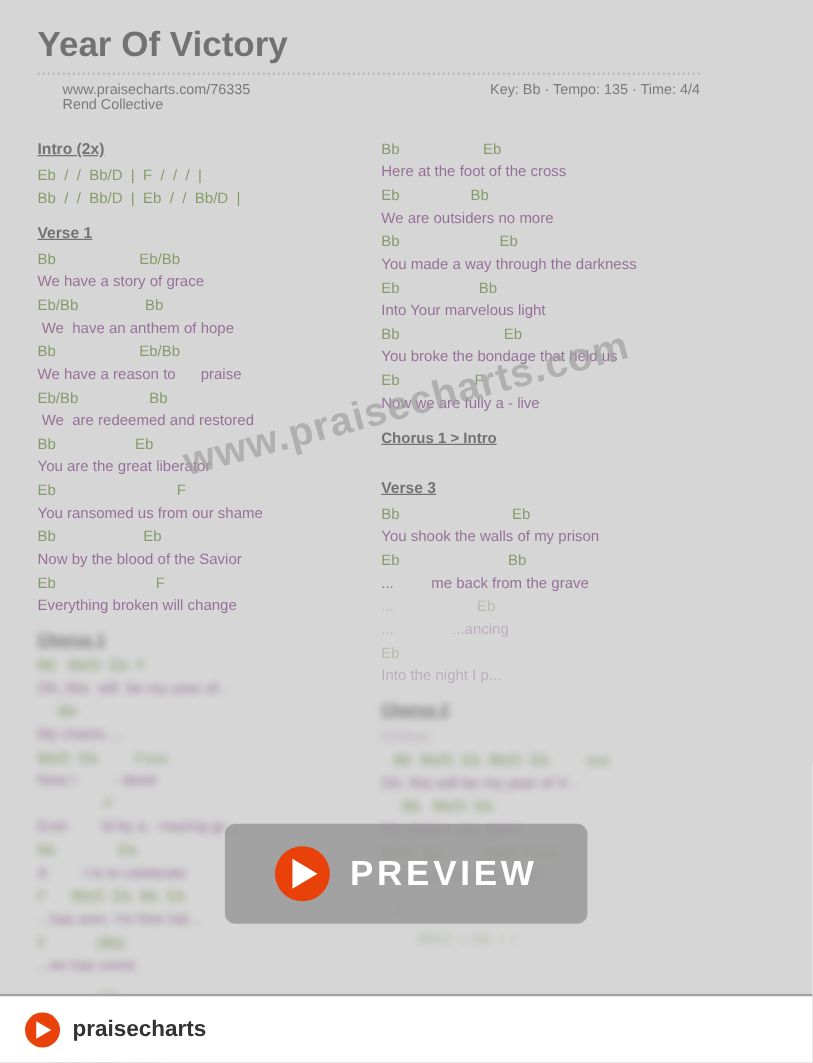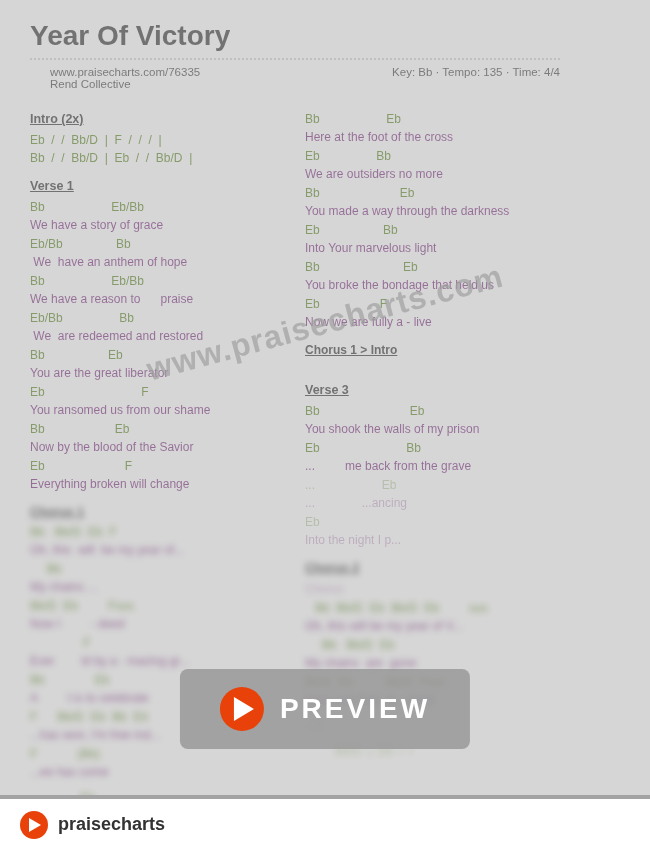--- a/index.html
+++ b/index.html
@@ -94,21 +94,21 @@
       transform: rotate(-15deg);
       position: absolute;
       top: 38%;
       left: 50%;
       transform: translateX(-50%) translateY(-50%) rotate(-15deg);
       white-space: nowrap;
       letter-spacing: 1px;
     }
     .preview-box {
       position: absolute;
-      bottom: 101px;
+      bottom: 111px;
       left: 50%;
       transform: translateX(-50%);
       background: rgba(150,150,150,0.82);
       border-radius: 8px;
       padding: 18px 40px;
       display: flex;
       align-items: center;
       gap: 16px;
     }
     .play-btn {
@@ -134,21 +134,21 @@
       letter-spacing: 3px;
     }
     
     .footer {
       position: absolute;
       bottom: 0;
       left: 0;
       width: 100%;
       height: 55px;
       background: #fff;
-      border-top: 4px solid #a3a3a3;
+      border-top: 2px solid #a3a3a3;
       display: flex;
       align-items: center;
       padding: 0 20px;
       gap: 10px;
     }
     .footer-logo-circle {
       width: 28px;
       height: 28px;
       border-radius: 50%;
       background: #e8420a;

